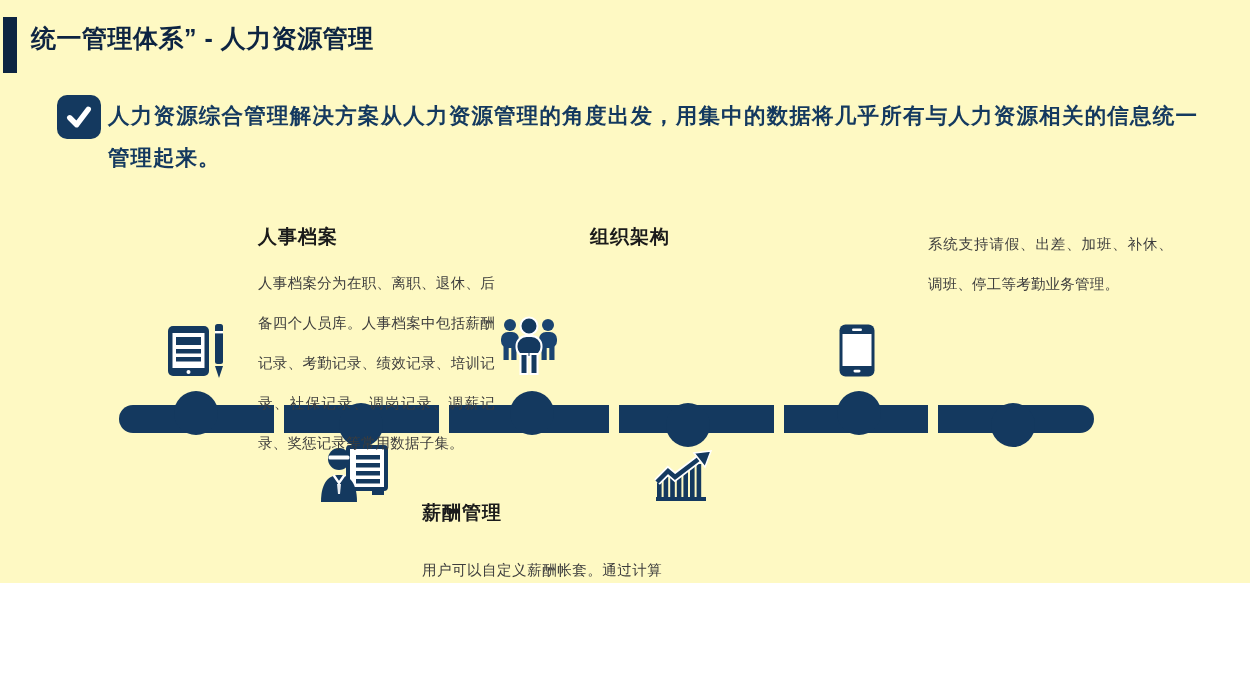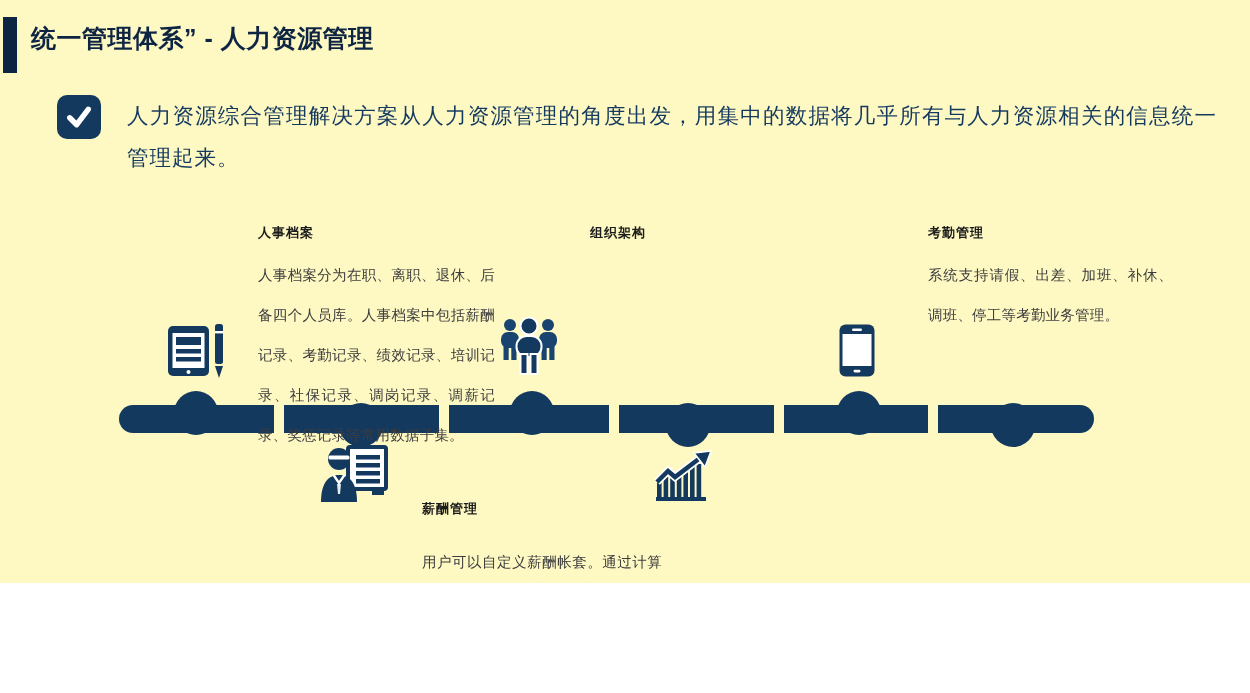--- a/index.html
+++ b/index.html
@@ -17,34 +17,33 @@
   .page-title{
     position:absolute;left:31px;top:22px;font-size:25px;font-weight:bold;
     color:var(--navy-deep);letter-spacing:0.5px;white-space:nowrap;
   }
   .check-box{
     position:absolute;left:57px;top:95px;width:44px;height:44px;
     background:var(--navy);border-radius:10px;display:flex;align-items:center;justify-content:center;
   }
   .intro{
     position:absolute;left:108px;top:95px;width:1090px;
-    font-size:21.5px;font-weight:normal;color:var(--navy);line-height:42px;letter-spacing:1px;
+    font-size:21.5px;font-weight:bold;color:var(--navy);line-height:42px;letter-spacing:1px;
     text-align:justify;
-    margin-left:19px;
   }
   
   .seg{position:absolute;top:405px;height:28px;background:var(--navy);}
   .seg.cap-l{border-radius:14px 0 0 14px;}
   .seg.cap-r{border-radius:0 14px 14px 0;}
   .bump{position:absolute;width:44px;height:44px;border-radius:50%;background:var(--navy);}
   
   .icon{position:absolute;}
   
   .col{position:absolute;}
-  .col h3{margin:0 0 13px 0;font-size:13px;color:var(--heading);letter-spacing:1px;font-weight:bold;}
+  .col h3{margin:0 0 13px 0;font-size:19px;color:var(--heading);letter-spacing:1px;font-weight:bold;}
   .col p{margin:0;font-size:14.5px;color:var(--body);line-height:40px;text-align:justify;letter-spacing:0.2px;}
   .col.bottom p{line-height:27.5px;margin-top:31px;}
 </style>
 </head>
 <body>
 
 <div id="slide">
 
   <div class="accent-bar"></div>
   <div class="page-title">统一管理体系” - 人力资源管理</div>
@@ -151,21 +150,20 @@
   <div class="col" style="left:258px;top:224px;width:237px;">
     <h3>人事档案</h3>
     <p>人事档案分为在职、离职、退休、后备四个人员库。人事档案中包括薪酬记录、考勤记录、绩效记录、培训记录、社保记录、调岗记录、调薪记录、奖惩记录等常用数据子集。</p>
   </div>
 
   <div class="col" style="left:590px;top:224px;width:237px;">
     <h3>组织架构</h3>
   </div>
 
   <div class="col" style="left:928px;top:224px;width:245px;">
-    <h3>考勤管理</h3>
     <p>系统支持请假、出差、加班、补休、调班、停工等考勤业务管理。</p>
   </div>
 
   <div class="col bottom" style="left:422px;top:500px;width:240px;">
     <h3>薪酬管理</h3>
     <p>用户可以自定义薪酬帐套。通过计算公式、等级表等方式，实现岗位工资、级别工资、工龄工资、学历津贴、考勤扣款、社保扣款、绩效奖、个人所得税等各类常见的工资项目。</p>
   </div>
 
 
 </div>

